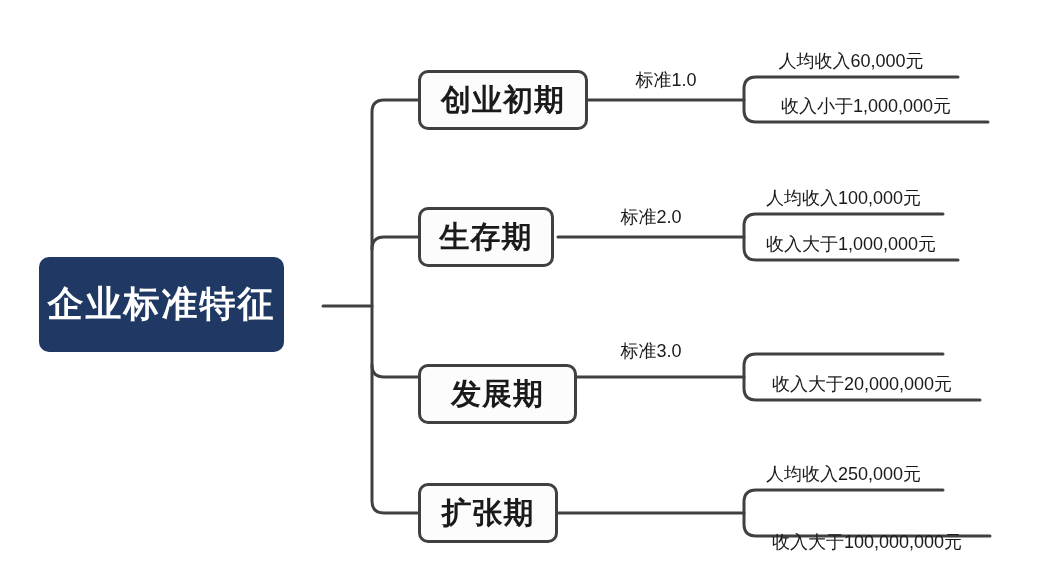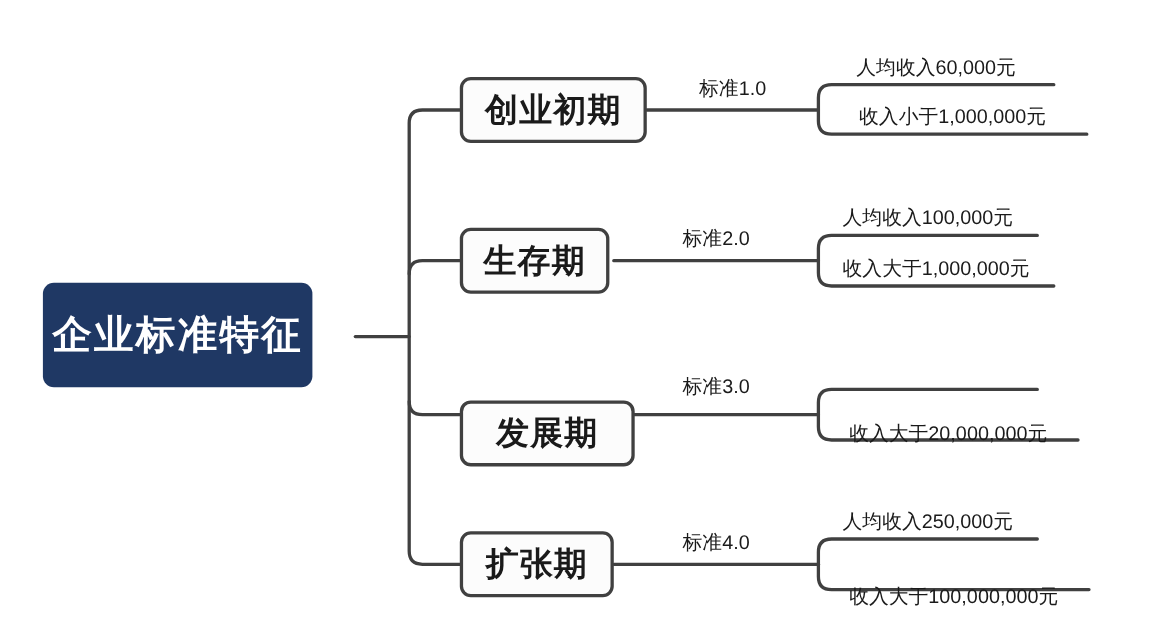--- a/index.html
+++ b/index.html
@@ -84,21 +84,21 @@
     padding-bottom: 4px;
     font-size: 18px;
     color: var(--text, #1A1A1A);
     white-space: nowrap;
   }
   .l11 { width: 214px; top: 47px; }
   .l12 { width: 244px; top: 92px; }
   .l21 { width: 199px; top: 184px; }
   .l22 { width: 214px; top: 230px; }
   .l31 { width: 199px; top: 324px; }
-  .l32 { width: 236px; top: 380px; }
+  .l32 { width: 236px; top: 370px; }
   .l41 { width: 199px; top: 460px; }
   .l42 { width: 246px; top: 528px; }
 </style>
 </head>
 <body>
 
 <div class="canvas">
 
   <svg class="connectors" viewBox="0 0 1045 583" xmlns="http://www.w3.org/2000/svg">
     <path d="M323,306 H372"></path>
@@ -129,17 +129,16 @@
   <div class="node branch-node b2">生存期</div>
   <div class="std-label s2">标准2.0</div>
   <div class="leaf l21">人均收入100,000元</div>
   <div class="leaf l22">收入大于1,000,000元</div>
 
   <div class="node branch-node b3">发展期</div>
   <div class="std-label s3">标准3.0</div>
   <div class="leaf l32">收入大于20,000,000元</div>
 
   <div class="node branch-node b4">扩张期</div>
-  <div class="std-label s4">标准4.0</div>
   <div class="leaf l41">人均收入250,000元</div>
   <div class="leaf l42">收入大于100,000,000元</div>
 
 </div>
 
 </body></html>

